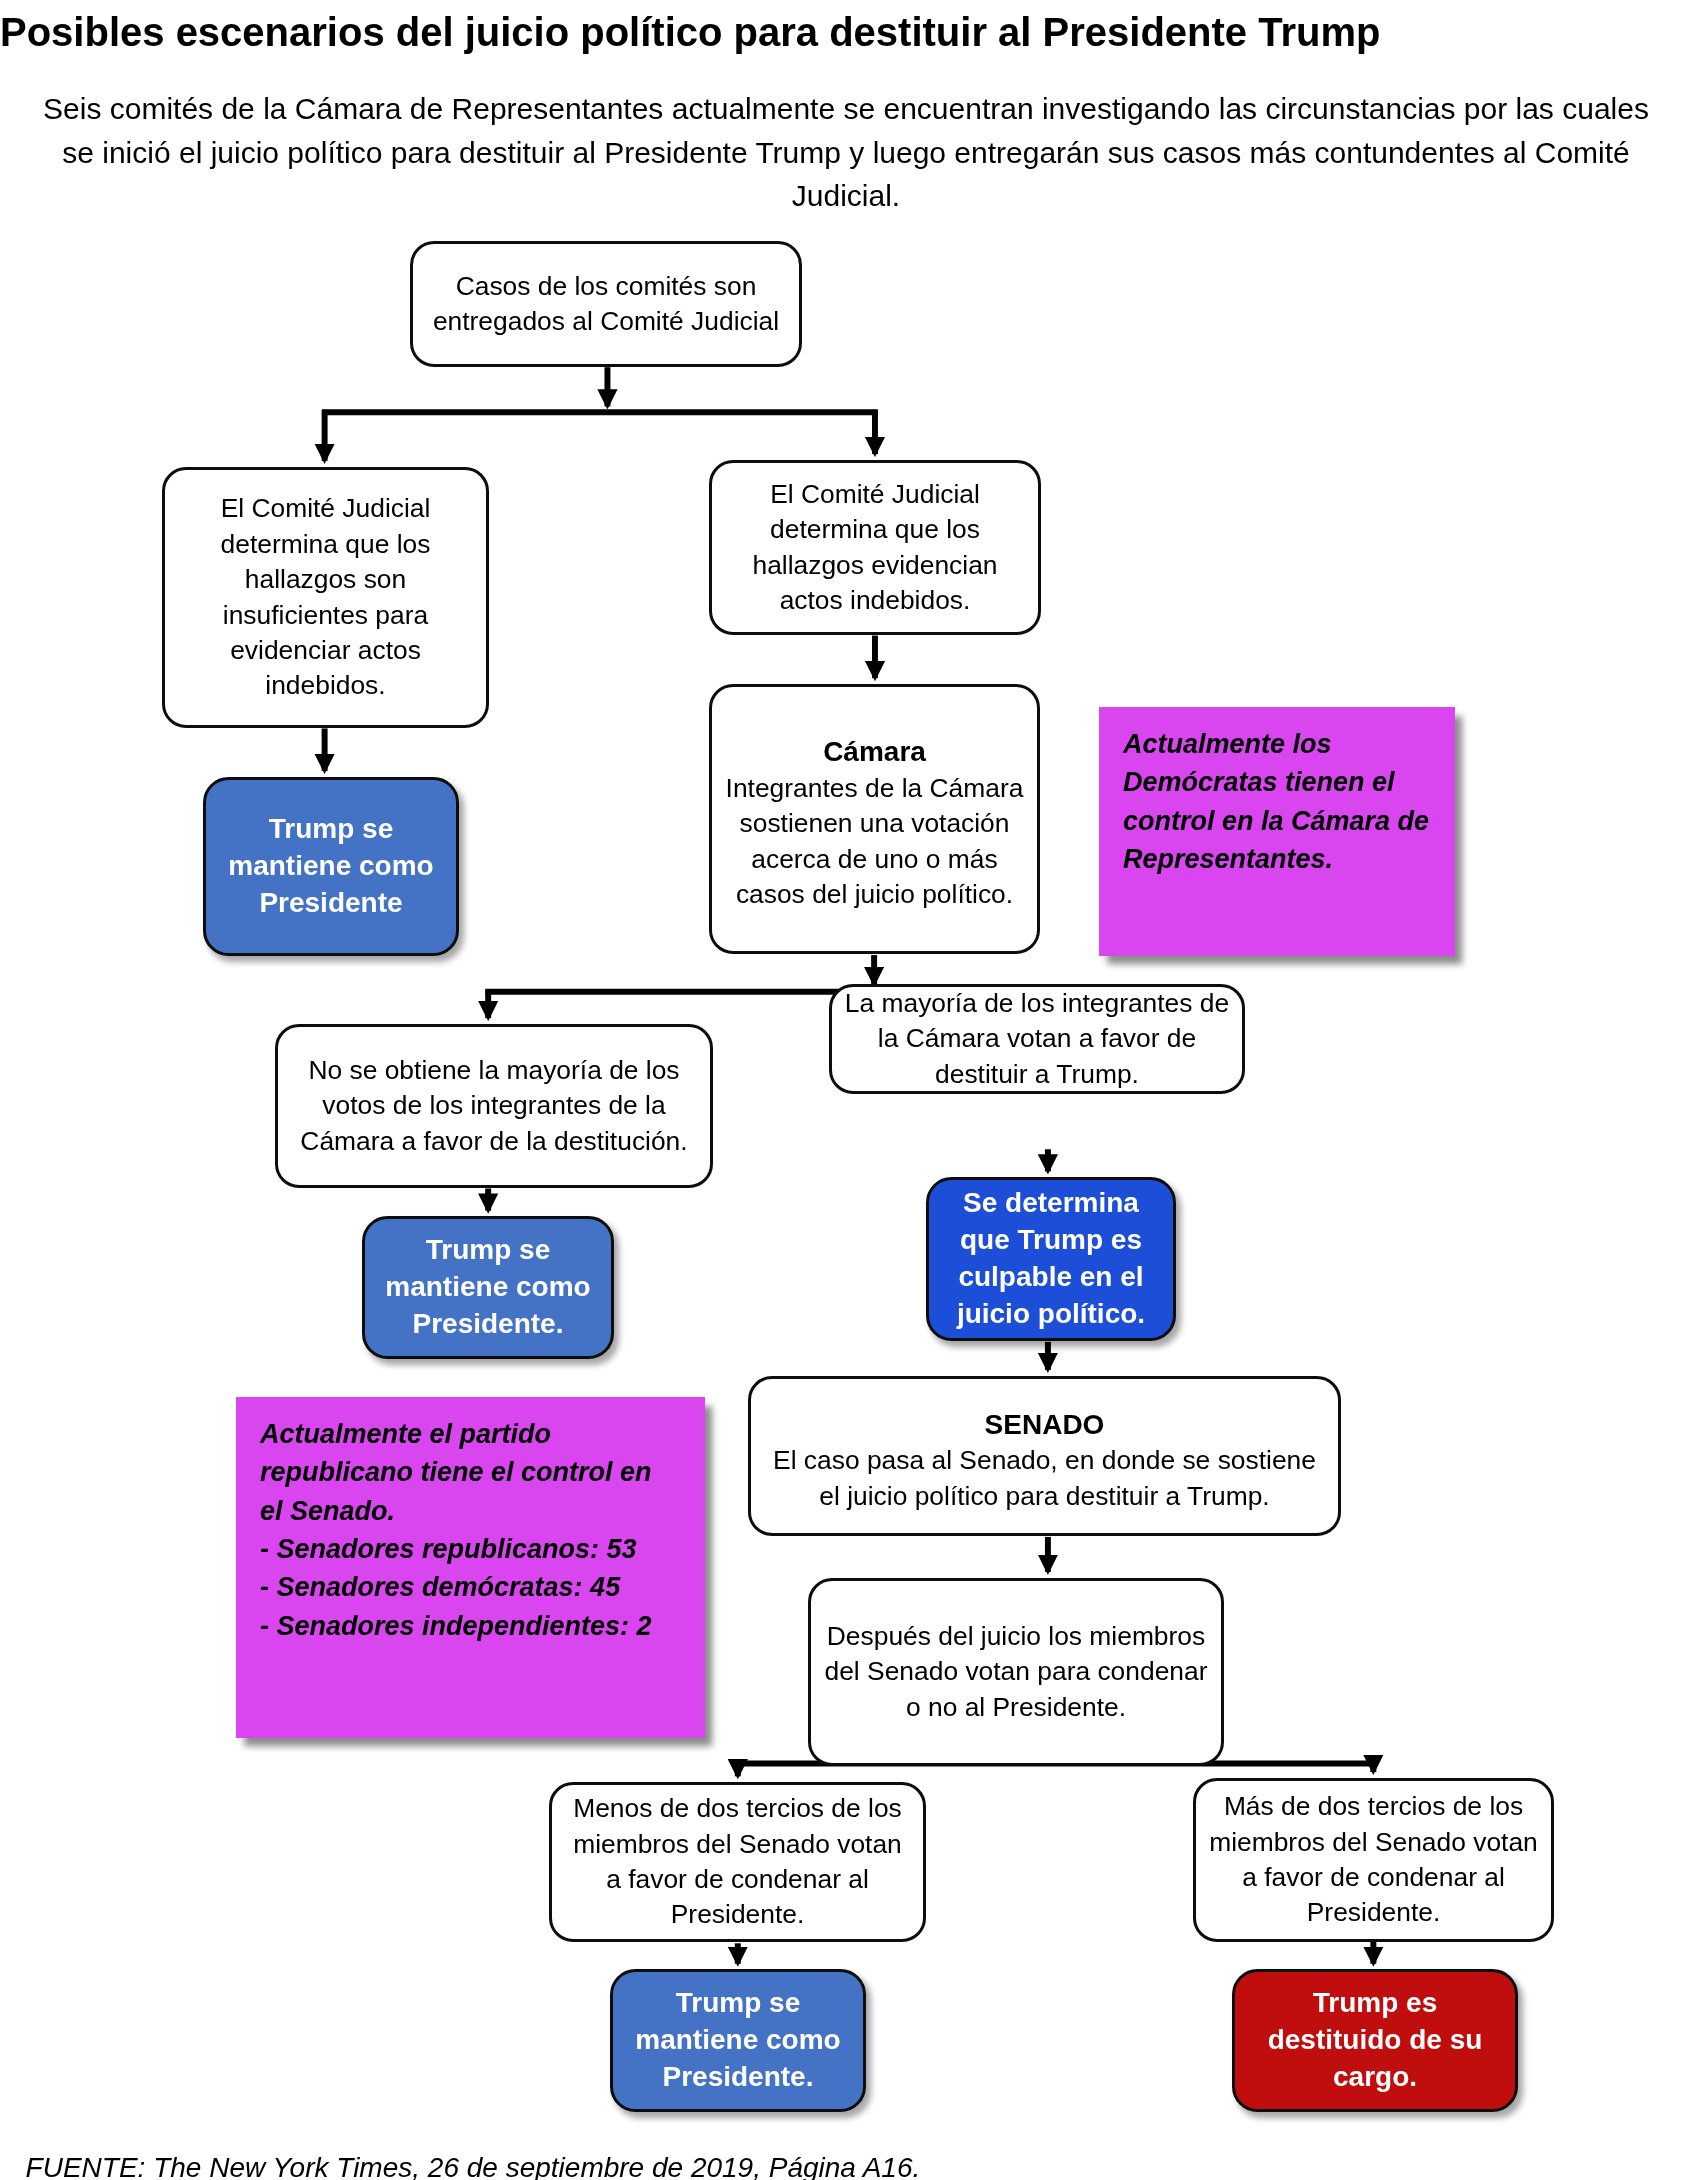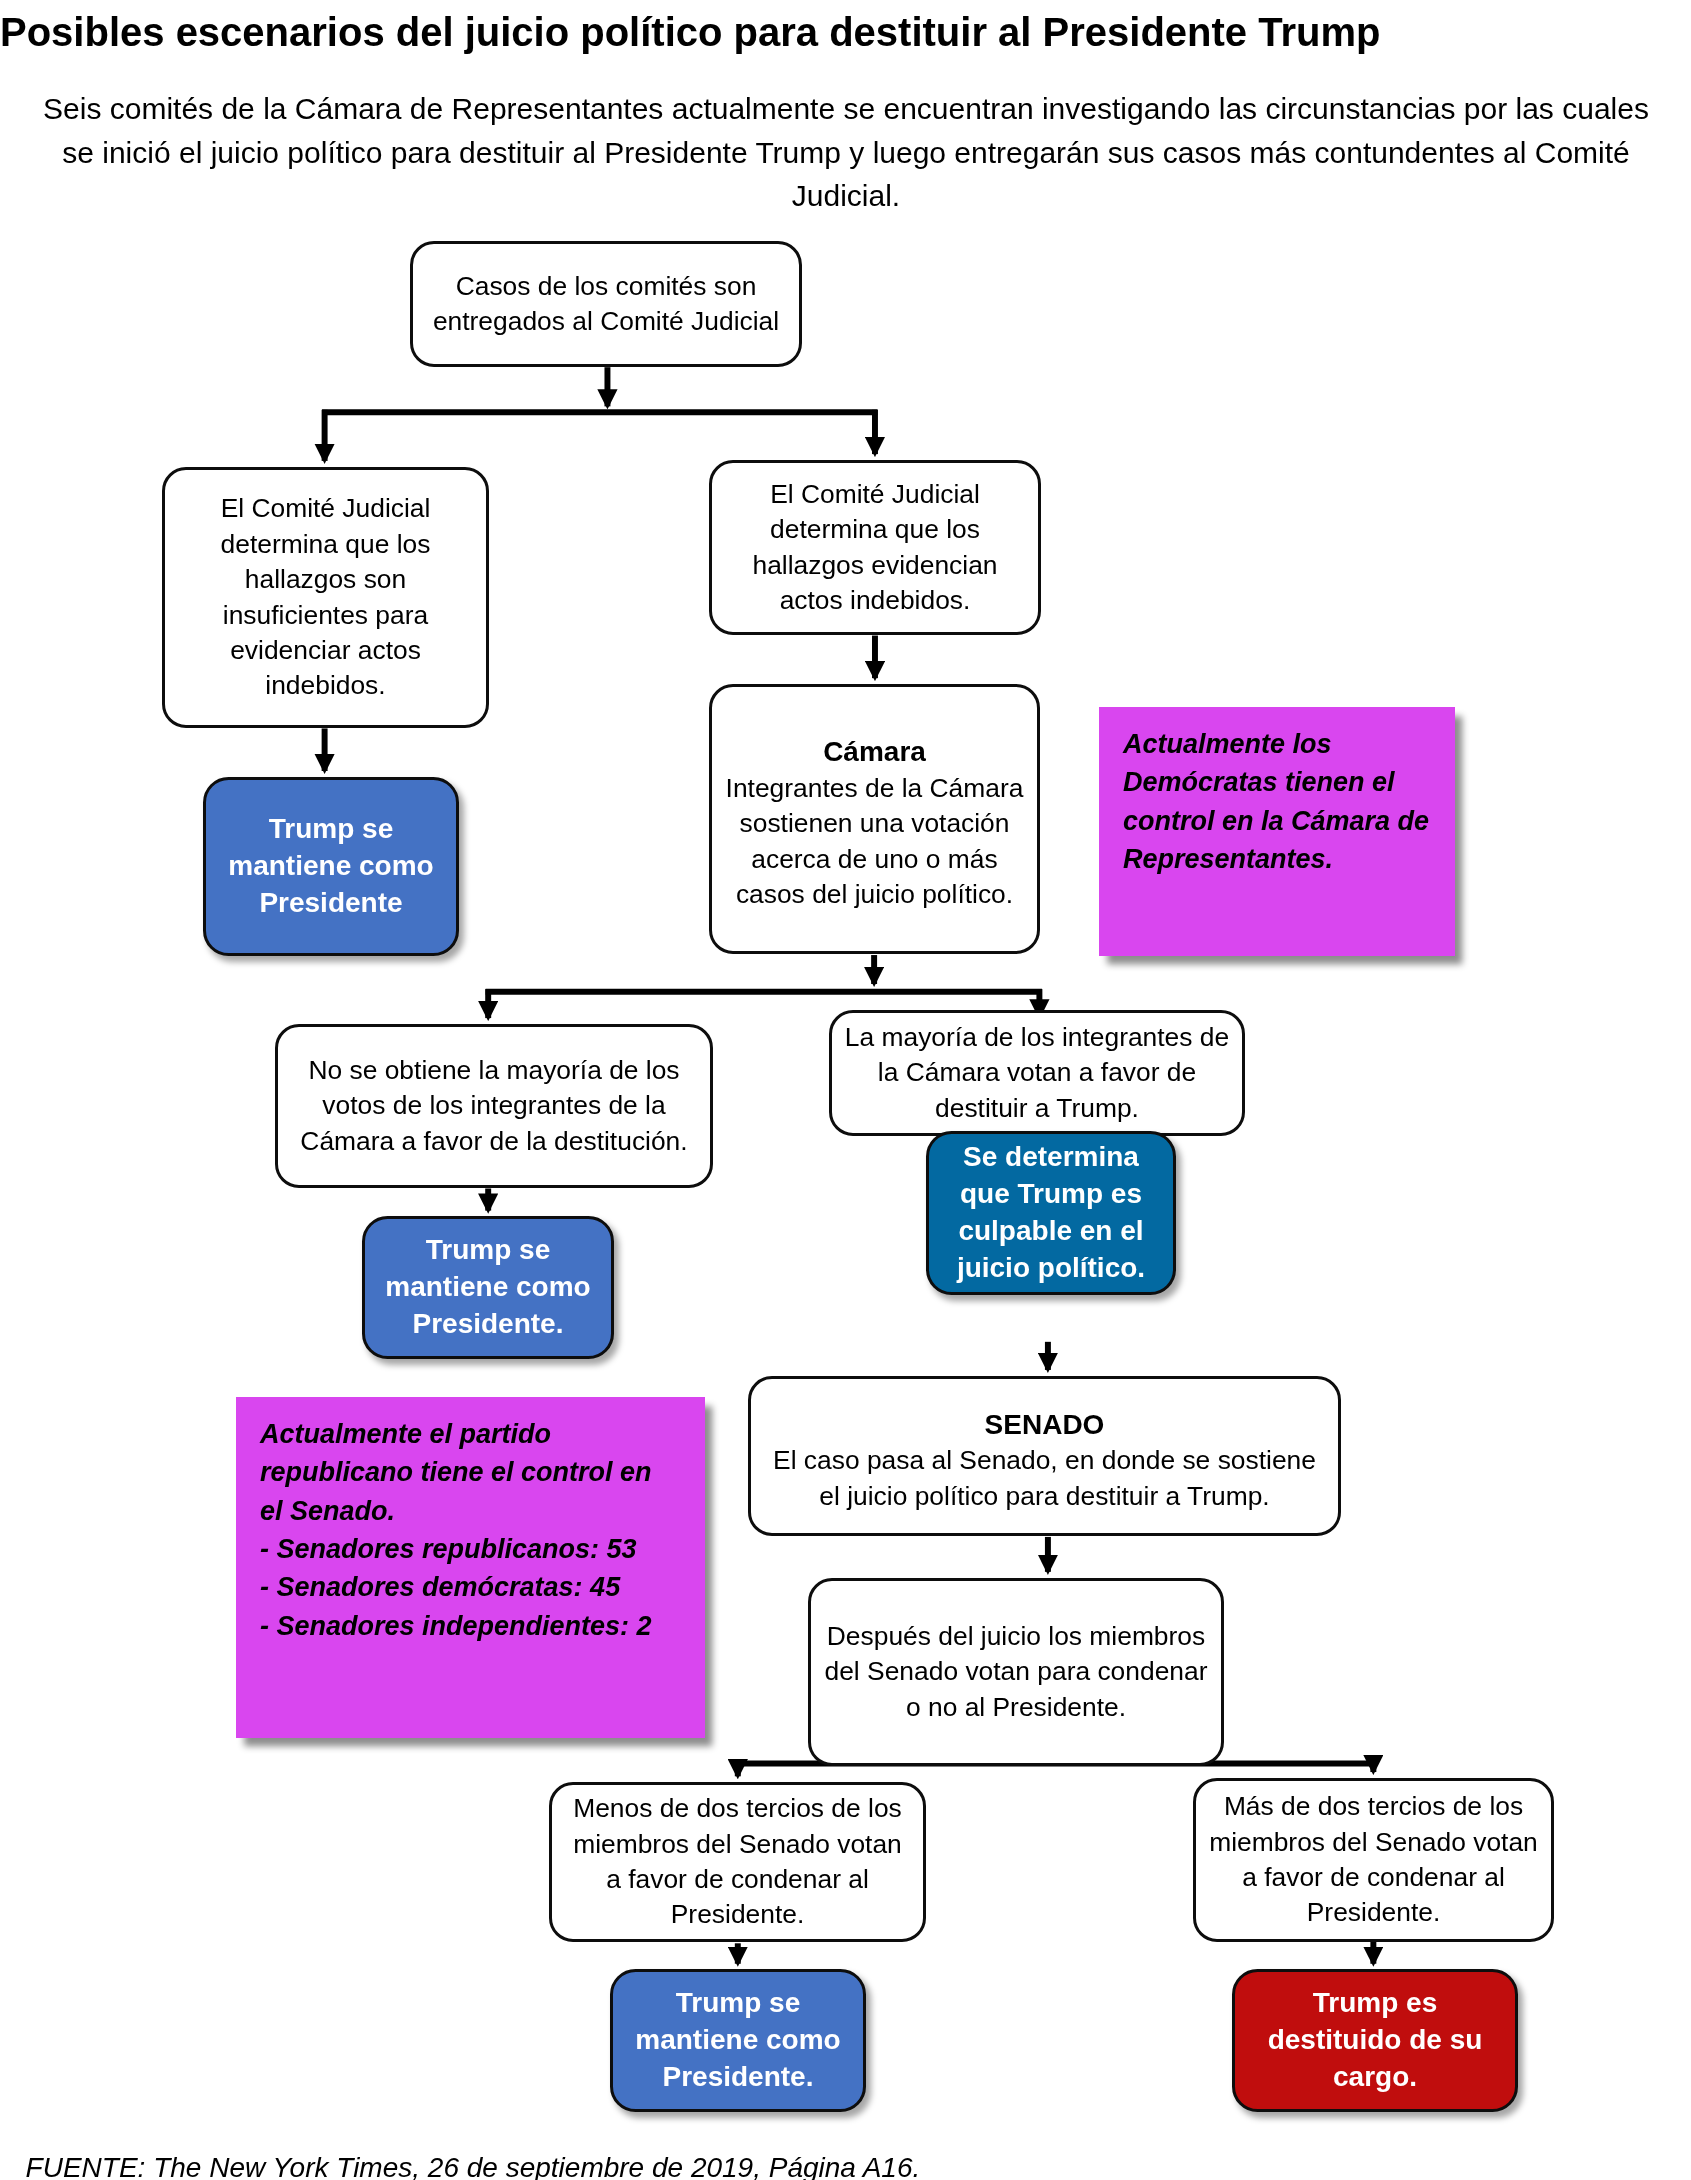--- a/index.html
+++ b/index.html
@@ -153,25 +153,25 @@
   </div>
 
   <div class="node colored" style="left: 203px; top: 777px; width: 256px; height: 179px; background-color: rgb(68, 114, 196);">
     <span>Trump se mantiene como Presidente</span>
   </div>
 
   <div class="node" style="left:275px;top:1024px;width:438px;height:164px">
     <span>No se obtiene la mayoría de los votos de los integrantes de la Cámara a favor de la destitución.</span>
   </div>
 
-  <div class="node" style="left:829px;top:1010px;width:416px;height:126px">
+  <div class="node" style="left:829px;top:984px;width:416px;height:110px">
     <span>La mayoría de los integrantes de la Cámara votan a favor de destituir a Trump.</span>
   </div>
 
-  <div class="node colored" style="left: 926px; top: 1131px; width: 250px; height: 164px; background-color: #0369a1;">
+  <div class="node colored" style="left: 926px; top: 1177px; width: 250px; height: 164px; background-color: #1d4ed8;">
     <span>Se determina que Trump es culpable en el juicio político.</span>
   </div>
 
   <div class="node colored" style="left: 362px; top: 1216px; width: 252px; height: 143px; background-color: rgb(68, 114, 196);">
     <span>Trump se mantiene como Presidente.</span>
   </div>
 
   <div class="node" style="left:748px;top:1376px;width:593px;height:160px">
     <div>
       <span class="hdr">SENADO</span>

